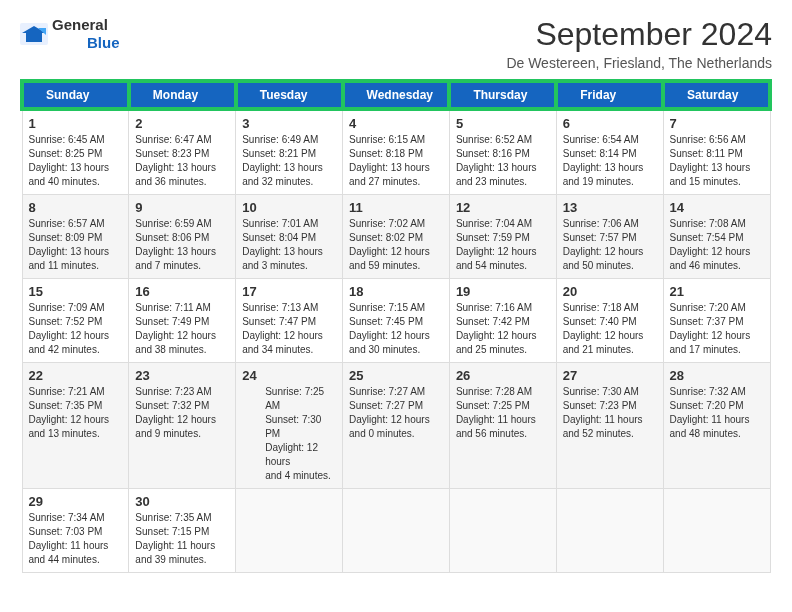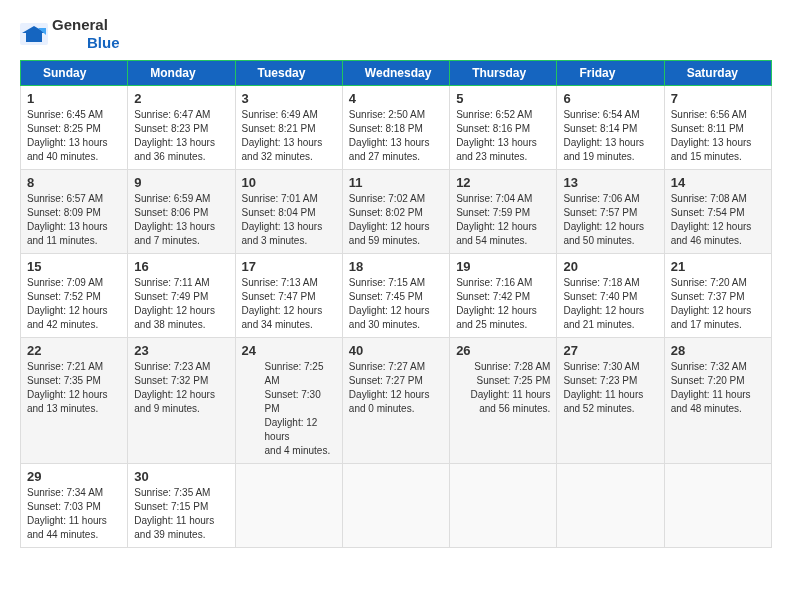--- a/index.html
+++ b/index.html
@@ -14,21 +14,21 @@
     .month-title { font-size: 32px; color: #333; font-weight: 300; }
     .location { font-size: 14px; color: #555; margin-top: 2px; }
     table { width: 100%; border-collapse: collapse; table-layout: fixed; }
     thead tr th {
       background: #1565c0;
       color: #fff;
       font-size: 12px;
       font-weight: bold;
       text-align: left;
       padding: 5px 22px;
-      border: 1px solid #22c55e;
+      border: 4px solid #22c55e;
       margin-top: 46px;
     }
     tbody tr td {
       vertical-align: top;
       font-size: 10px;
       color: #333;
       padding: 5px 6px;
       border: 1px solid #ddd;
       height: 78px;
     }
@@ -47,20 +47,24 @@
       <svg class="logo-icon" viewBox="0 0 28 22" xmlns="http://www.w3.org/2000/svg">
         <rect x="0" y="0" width="28" height="22" rx="2" fill="#e8f0fe"></rect>
         <polygon points="14,3 26,10 22,10 22,19 6,19 6,10 2,10" fill="#1565c0"></polygon>
         <polygon points="18,5 26,5 26,12" fill="#42a5f5"></polygon>
       </svg>
       <div>
         <span class="logo-text-general">General</span><br>
         <span class="logo-text-blue">Blue</span>
       </div>
     </div>
+    <div class="title-block">
+      <div class="month-title">September 2024</div>
+      <div class="location">De Westereen, Friesland, The Netherlands</div>
+    </div>
   </div>
 
   <table>
     <thead>
       <tr>
       <th>Sunday</th>
           <th>Monday</th>
           <th>Tuesday</th>
           <th>Wednesday</th>
           <th>Thursday</th>
@@ -86,21 +90,21 @@
           </td>
           <td>
             <span class="day-num">3</span>
             <div class="day-info" style="white-space: pre-line;">Sunrise: 6:49 AM
 Sunset: 8:21 PM
 Daylight: 13 hours
 and 32 minutes.</div>
           </td>
           <td>
             <span class="day-num">4</span>
-            <div class="day-info" style="white-space: pre-line;">Sunrise: 2:50 AM
+            <div class="day-info" style="white-space: pre-line;">Sunrise: 6:15 AM
 Sunset: 8:18 PM
 Daylight: 13 hours
 and 27 minutes.</div>
           </td>
           <td>
             <span class="day-num">5</span>
             <div class="day-info" style="white-space: pre-line;">Sunrise: 6:52 AM
 Sunset: 8:16 PM
 Daylight: 13 hours
 and 23 minutes.</div>
@@ -238,29 +242,29 @@
 and 9 minutes.</div>
           </td>
           <td>
             <span class="day-num">24</span>
             <div class="day-info" style="white-space: pre-line; margin-left: 23px;">Sunrise: 7:25 AM
 Sunset: 7:30 PM
 Daylight: 12 hours
 and 4 minutes.</div>
           </td>
           <td>
-            <span class="day-num">40</span>
+            <span class="day-num">25</span>
             <div class="day-info" style="white-space: pre-line;">Sunrise: 7:27 AM
 Sunset: 7:27 PM
 Daylight: 12 hours
 and 0 minutes.</div>
           </td>
           <td>
             <span class="day-num">26</span>
-            <div class="day-info" style="white-space: pre-line; text-align: right;">Sunrise: 7:28 AM
+            <div class="day-info" style="white-space: pre-line;">Sunrise: 7:28 AM
 Sunset: 7:25 PM
 Daylight: 11 hours
 and 56 minutes.</div>
           </td>
           <td>
             <span class="day-num">27</span>
             <div class="day-info" style="white-space: pre-line;">Sunrise: 7:30 AM
 Sunset: 7:23 PM
 Daylight: 11 hours
 and 52 minutes.</div>

